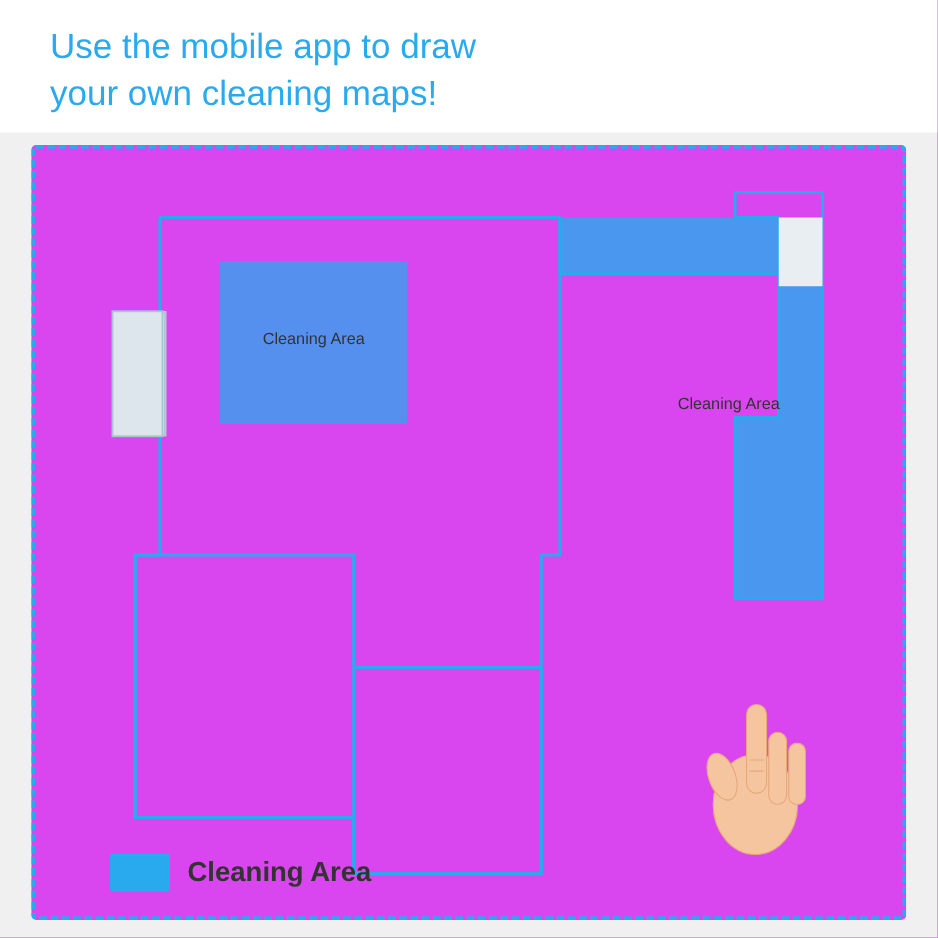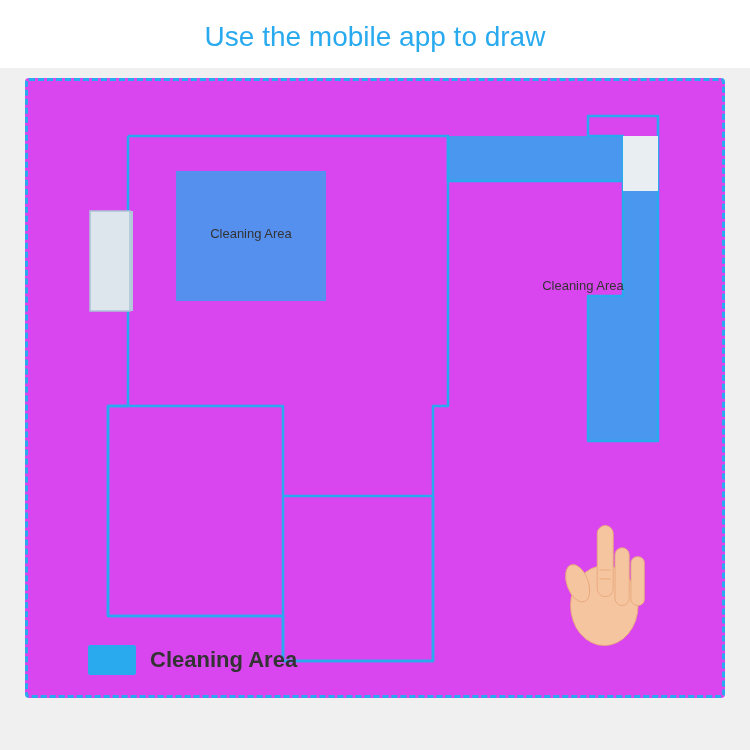--- a/index.html
+++ b/index.html
@@ -9,21 +9,20 @@
       background: #f0f0f0;
       font-family: Arial, sans-serif;
       overflow: hidden;
       display: flex;
       flex-direction: column;
       align-items: center;
     }
 
     #header {
       width: 100%;
-      text-align: center;
       padding: 18px 40px 12px;
       background: #fff;
     }
 
     #header h1 {
       color: #29aaee;
       font-size: 28px;
       font-weight: 400;
       line-height: 1.35;
     }
@@ -82,20 +81,21 @@
     }
 
     
   </style>
 </head>
 <body>
 
 <div id="header">
   <h1>
     <span>Use the mobile app to draw</span><br>
+    <span>your own cleaning maps!</span>
   </h1>
 </div>
 
 <div id="map-container">
 
   <div class="room-protrusion-left"></div>
 
   <svg style="position:absolute;top:0;left:0;width:100%;height:100%;overflow:visible;">
 
     <polyline points="100,55 420,55 420,100 595,100 595,55 560,55 560,35 630,35 630,360 560,360 560,360 560,215 595,215 595,215 595,100" fill="none" stroke="#29aaee" stroke-width="2.5" stroke-linejoin="round"></polyline>

